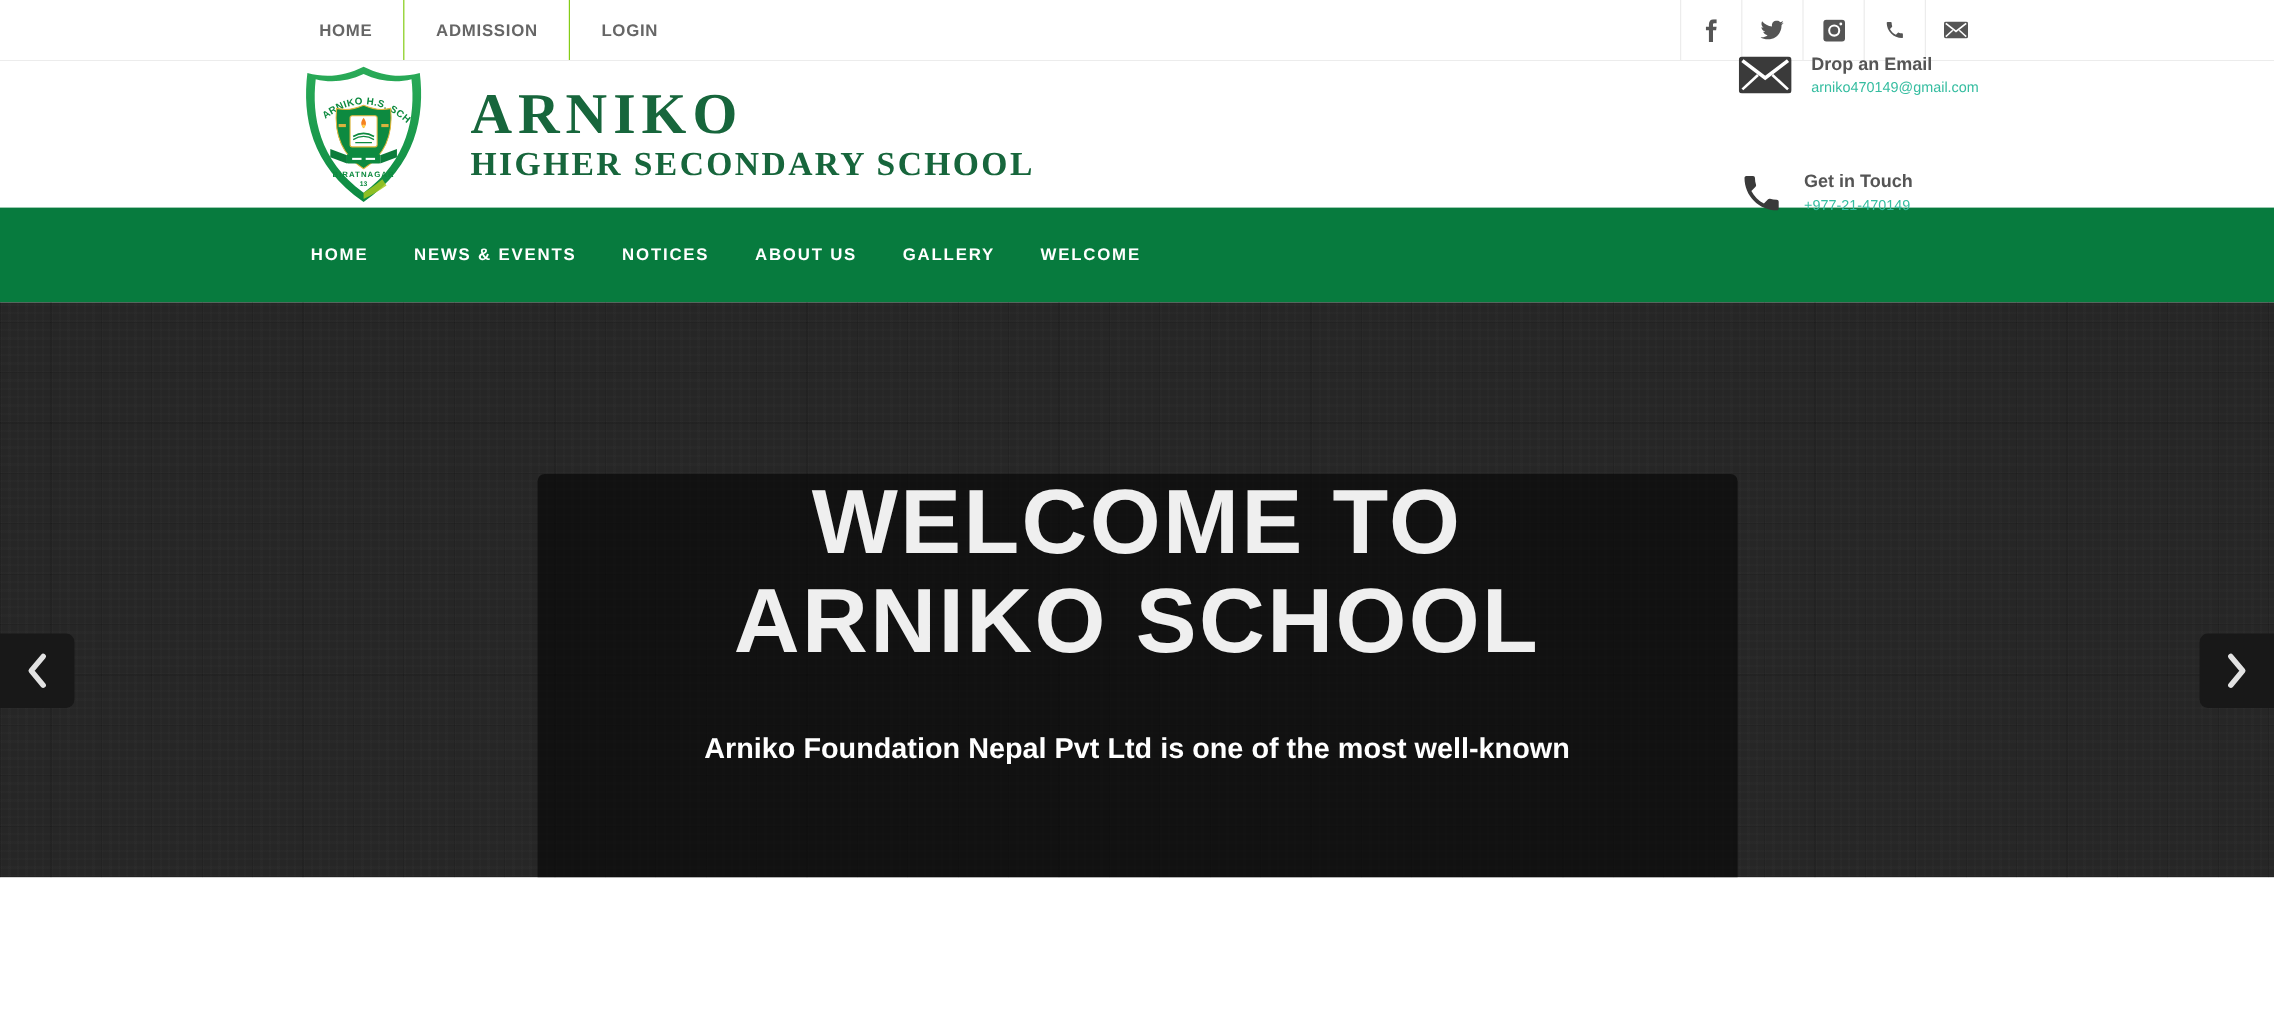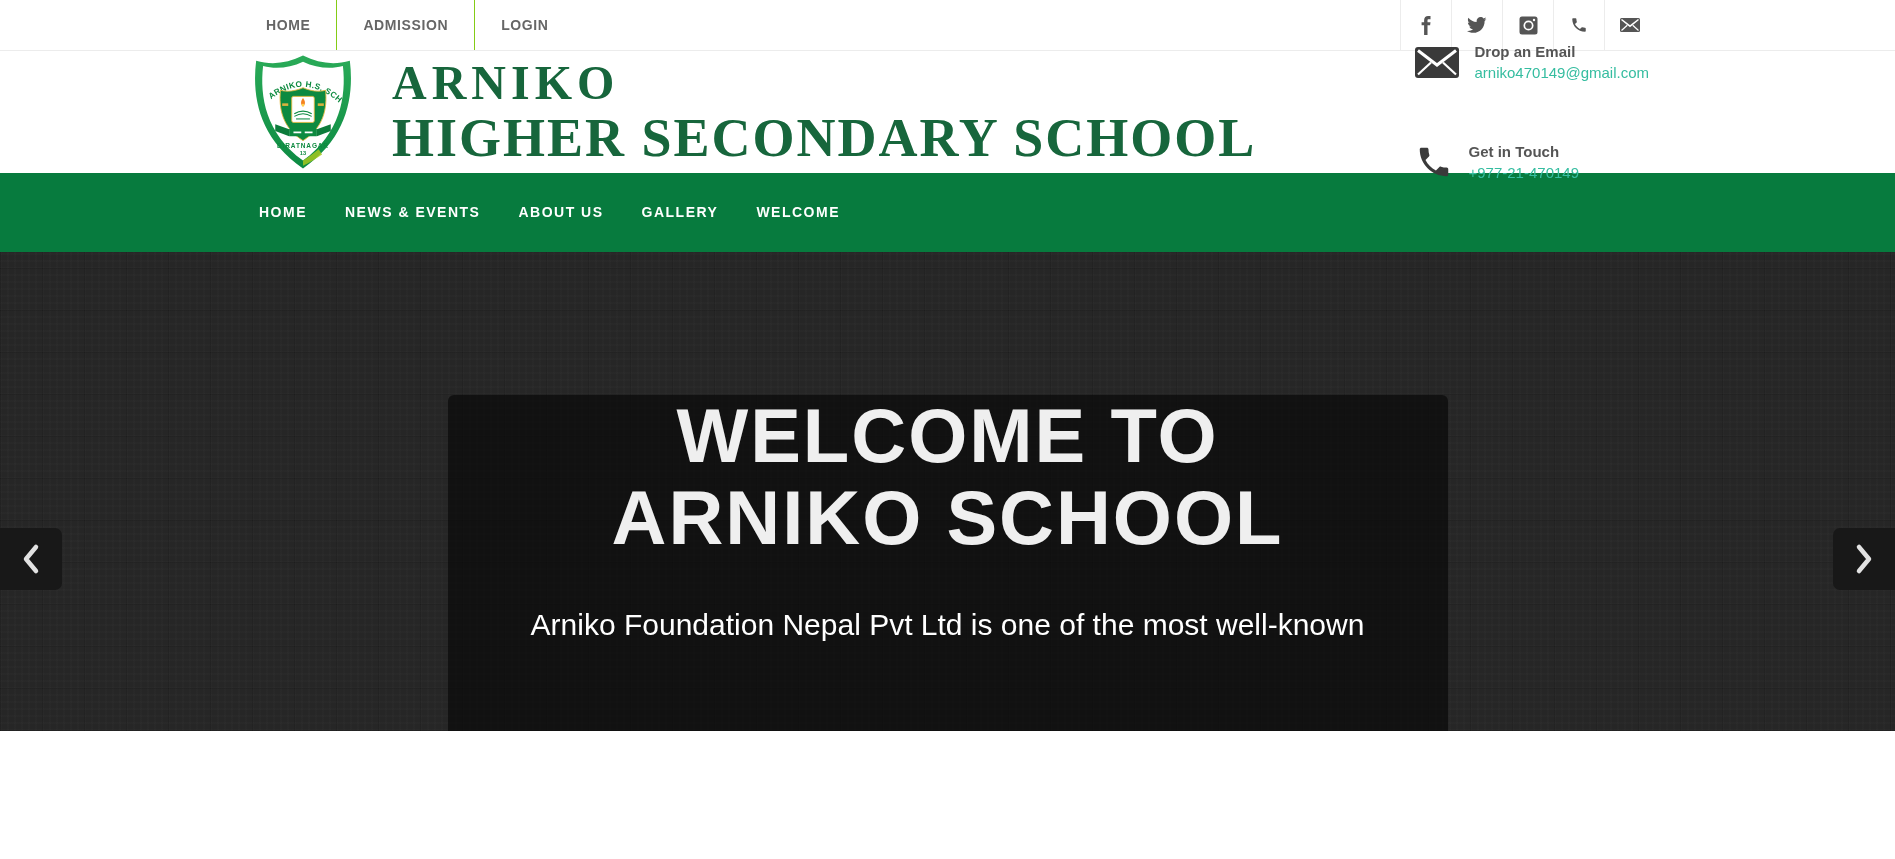--- a/index.html
+++ b/index.html
@@ -19,46 +19,46 @@
   .social-cell { width:51px; display:flex; align-items:center; justify-content:center;
                  border-left:1px solid #ececec; cursor:pointer; }
   .social-cell svg { display:block; }
 
   
   .header { height:122px; background:#fff; }
   .header .container { display:flex; align-items:center; height:100%; }
   .logo { width:106px; height:118px; margin-left:10px; flex:0 0 auto; cursor:pointer; }
   .school-name { margin-left:36px; color:#17663c; font-family:Liberation Serif, serif; font-weight:bold; }
   .school-name .line1 { font-size:48px; letter-spacing:5px; line-height:1.0; }
-  .school-name .line2 { font-size:54px; letter-spacing:2px; line-height:1.0; margin-top:4px; }
+  .school-name .line2 { font-size:28px; letter-spacing:2px; line-height:1.0; margin-top:4px; }
   .contacts { margin-left:auto; display:flex; align-items:flex-start; gap:62px; padding-right:6px;flex-direction:column; }
   .contact { display:flex; align-items:center; gap:16px; }
   .contact-icon { flex:0 0 auto; }
   .contact-label { font-size:15px; font-weight:bold; color:#555; }
-  .contact-value { font-size:15px; color:#35bda0; margin-top:4px; cursor:pointer; }
+  .contact-value { font-size:12px; color:#35bda0; margin-top:4px; cursor:pointer; }
 
   
   .mainnav { height:79px; background:#077b3e; }
   .mainnav .container { display:flex; align-items:center; height:100%; }
   .nav-item { padding:0 19px; font-size:14px; font-weight:bold; color:#fff; letter-spacing:1.5px;
               cursor:pointer; line-height:79px; }
 
   
   .hero { position:relative; height:479px; background-color:#262626;
           background-image:
             repeating-linear-gradient(90deg, rgba(0,0,0,.16) 0 1px, transparent 1px 42px),
             repeating-linear-gradient(0deg, rgba(0,0,0,.16) 0 1px, transparent 1px 42px),
             repeating-linear-gradient(90deg, rgba(255,255,255,.012) 0 2px, transparent 2px 7px),
             repeating-linear-gradient(0deg, rgba(255,255,255,.012) 0 2px, transparent 2px 7px);
           overflow:hidden; }
   .caption { width:1000px; height:397px; margin:0 auto; position:relative; top:109px;
              background:rgba(5,5,5,.62); border-radius:6px; text-align:center; }
   .caption h1 { margin:34px 0 0; font-size:76px; line-height:82px; font-weight:bold;
                 color:#efefef; letter-spacing:2px; }
-  .caption p { margin:38px 0 0; font-size:30px; line-height:55px; color:#ffffff; font-weight:normal; }
+  .caption p { margin:38px 0 0; font-size:24px; line-height:55px; color:#ffffff; font-weight:bold; }
   .arrow { position:absolute; top:276px; width:62px; height:62px; background:#181818;
            display:flex; align-items:center; justify-content:center; cursor:pointer; }
   .arrow-prev { left:0; border-radius:0 7px 7px 0; }
   .arrow-next { right:0; border-radius:7px 0 0 7px; }
 </style>
 </head>
 <body>
 
 <div class="page">
 
@@ -166,20 +166,21 @@
           </div>
         </div>
       </div>
     </div>
   </div>
 
   <div class="mainnav">
     <div class="container">
       <div class="nav-item">HOME</div>
       <div class="nav-item">NEWS &amp; EVENTS</div>
+      <div class="nav-item">NOTICES</div>
       <div class="nav-item">ABOUT US</div>
       <div class="nav-item">GALLERY</div>
       <div class="nav-item">WELCOME</div>
     </div>
   </div>
 
   <div class="hero">
     <div class="caption">
       <h1>
         <span>WELCOME TO</span><br>

